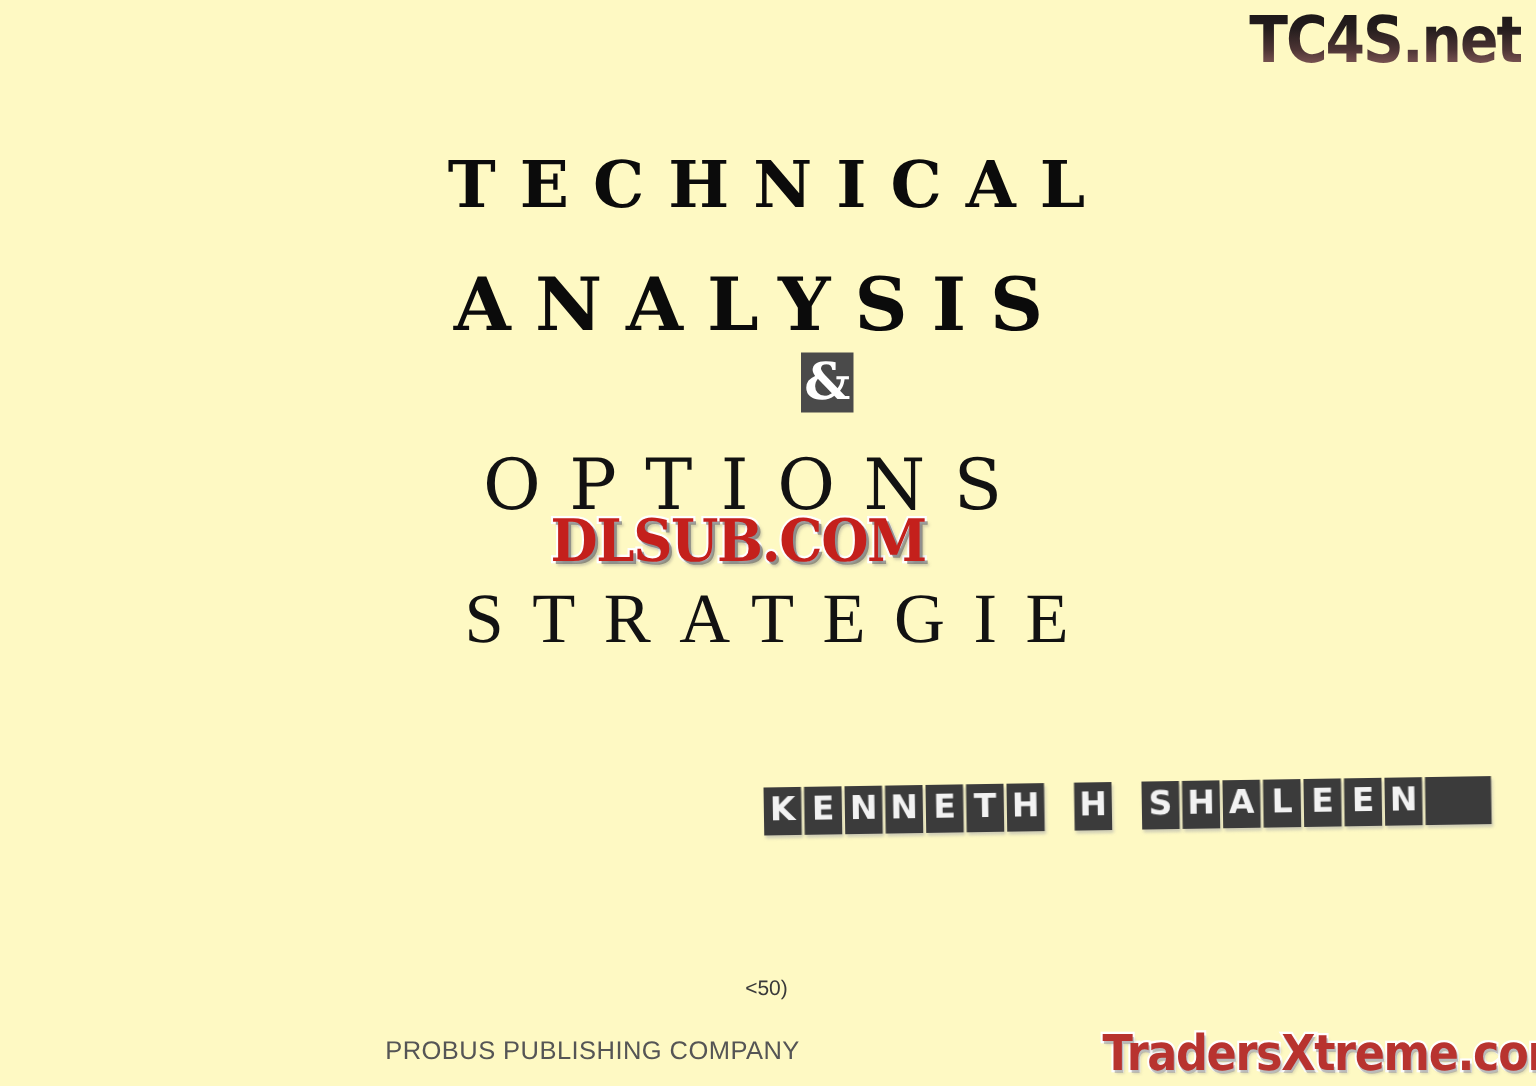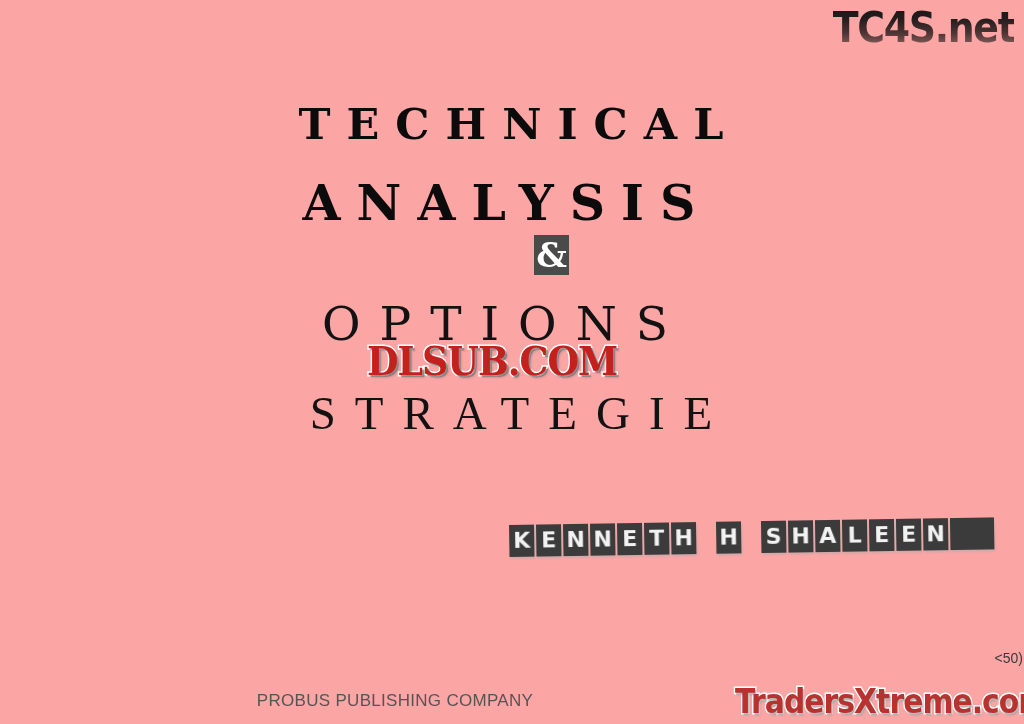--- a/index.html
+++ b/index.html
@@ -11,21 +11,21 @@
     height: 724px;
     background: #ffffff;
     font-family: "Liberation Sans", sans-serif;
     overflow: hidden;
   }
 
   #page {
     position: relative;
     width: 1024px;
     height: 724px;
-    background: #fca5a5;
+    background: #fef9c3;
     overflow: hidden;
   }
 
   
   .wm-tc4s {
     position: absolute;
     top: 2px;
     right: 10px;
     font-family: "DejaVu Sans", sans-serif;
     font-weight: bold;
@@ -171,21 +171,21 @@
   .author-cell.tail {
     width: 44px;
   }
 
   
   .page-number {
     position: absolute;
     left: 0;
     top: 650px;
     width: 1024px;
-    text-align: right;
+    text-align: center;
     transform: translateX(-1px);
     font-family: "Liberation Sans", sans-serif;
     font-size: 14px;
     color: #3a3a3a;
     white-space: nowrap;
   }
 
   .publisher {
     position: absolute;
     left: 0;

